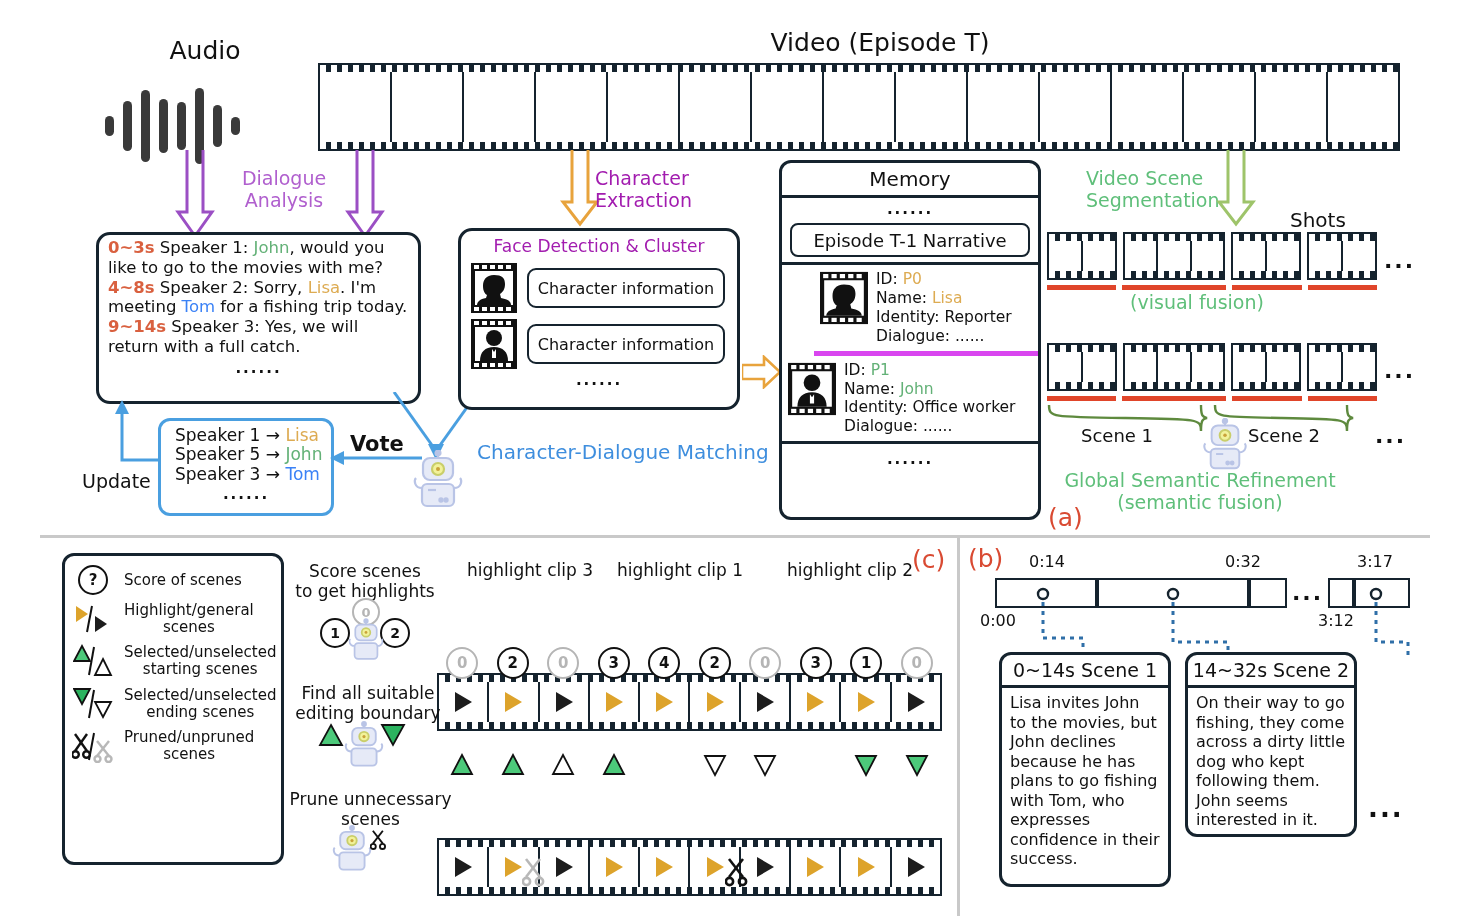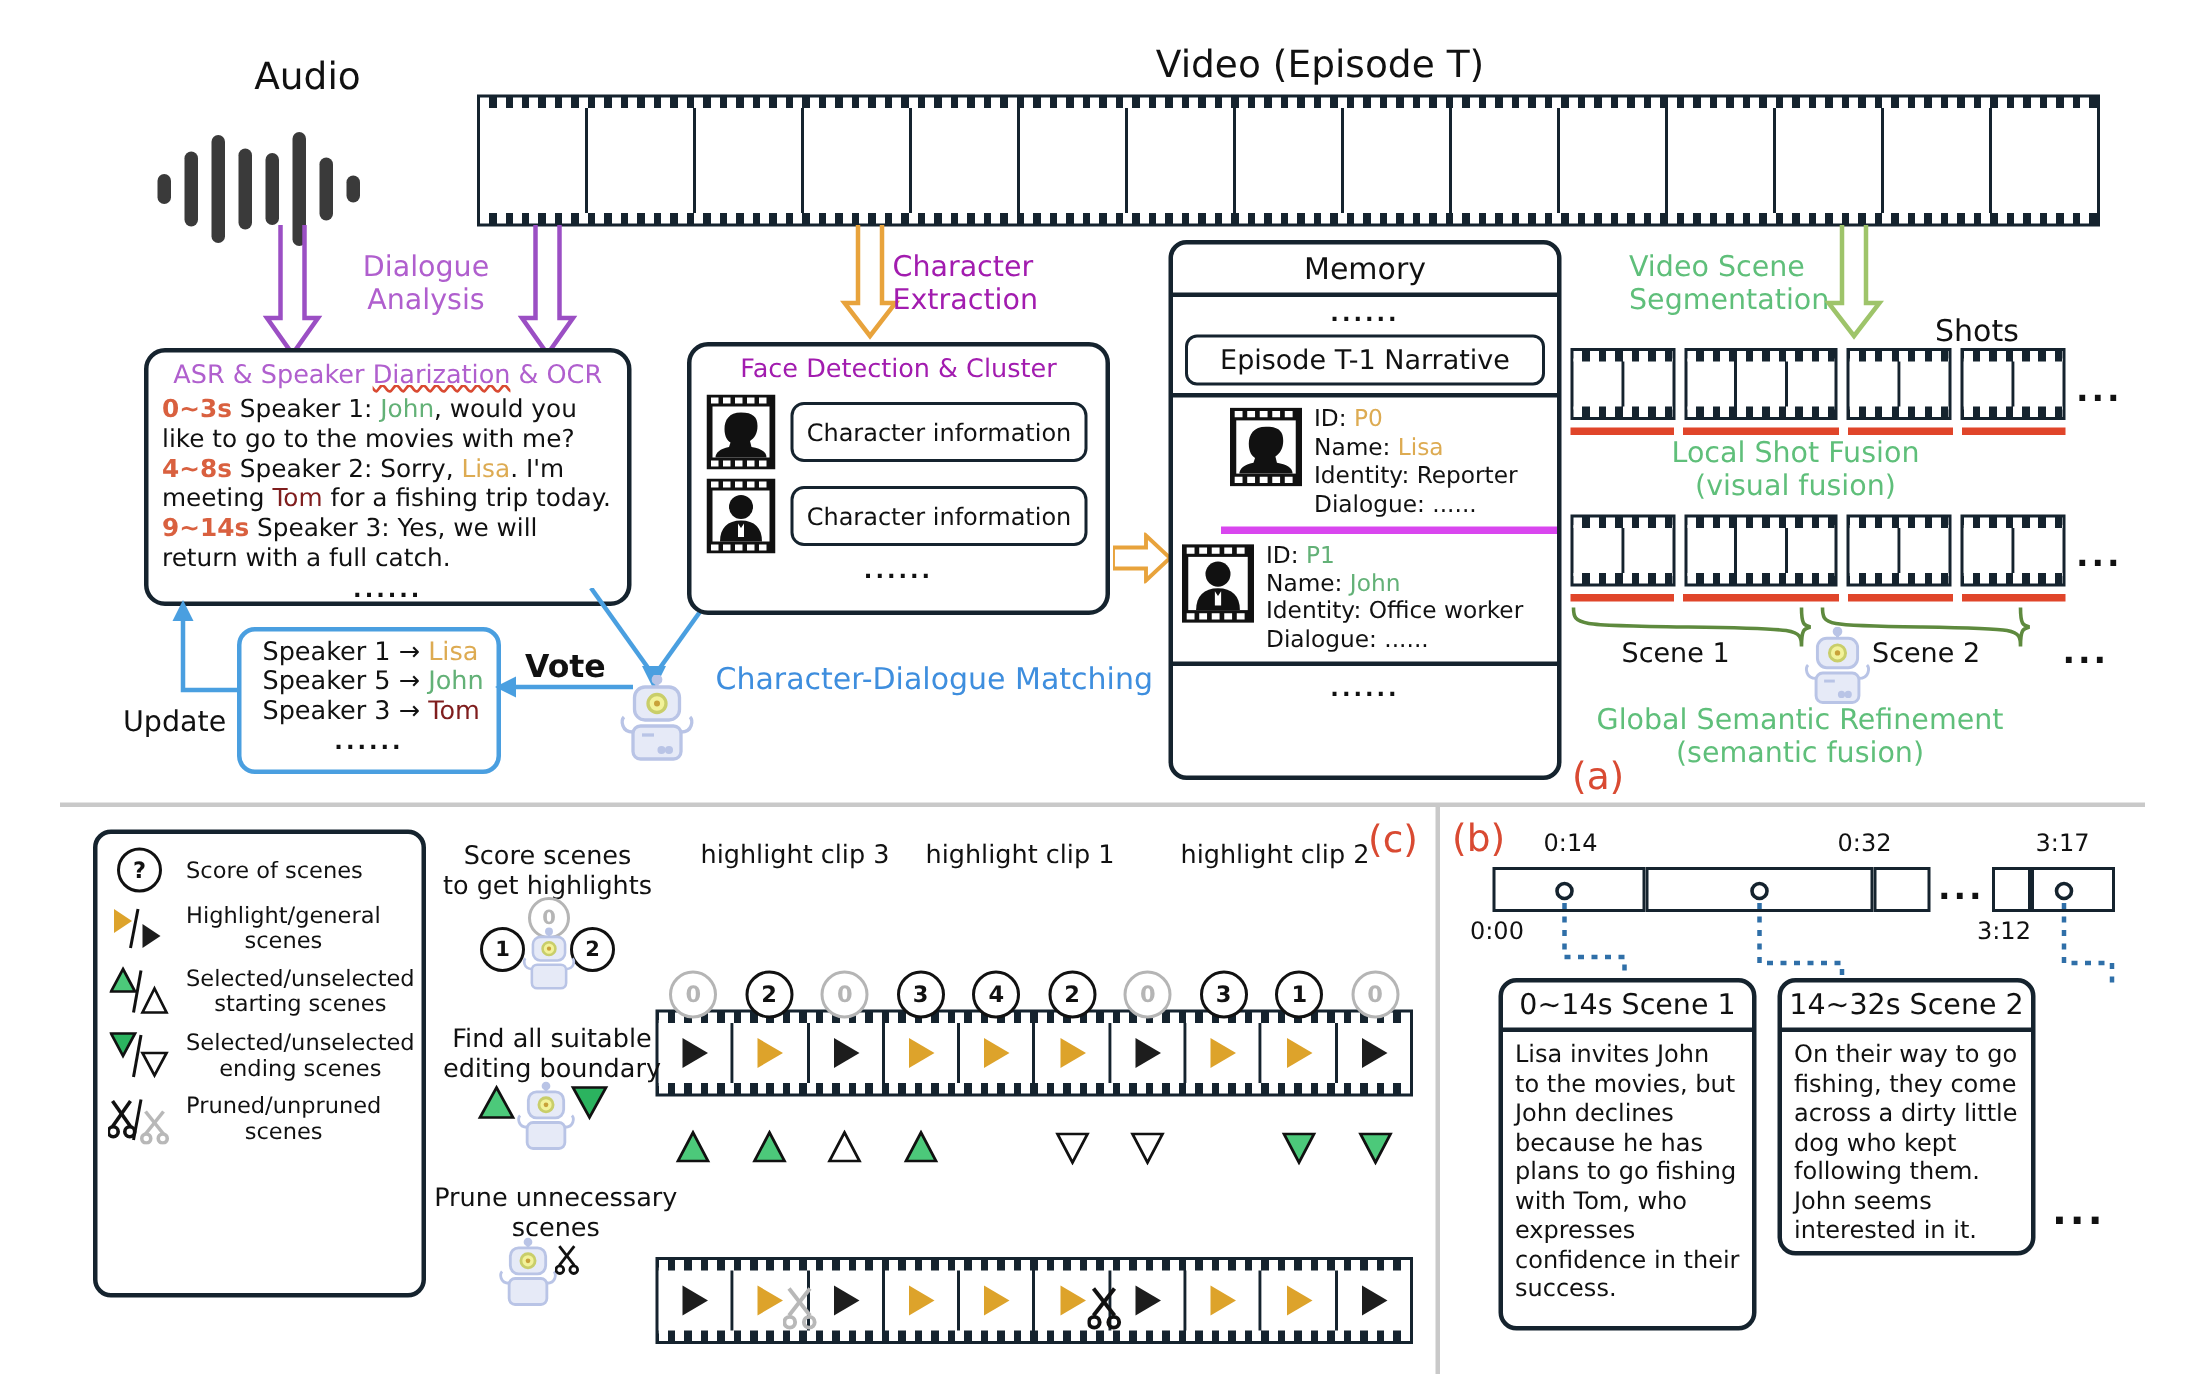--- a/index.html
+++ b/index.html
@@ -18,21 +18,21 @@
   .strip:before{top:2px;} .strip:after{bottom:2px;}
   .strip .fr{flex:1 1 0;background:#fff;height:100%;border-right:2px solid #15232e;
              display:flex;align-items:center;justify-content:center;}
   .strip .fr:last-child{border-right:none;}
   
   .wave{display:flex;align-items:center;gap:9px;height:80px;}
   .wave i{display:block;width:9px;border-radius:5px;background:#3a3a3a;}
   
   .c-purple{color:#b05fce;} .c-orange{color:#a21caf;} .c-green{color:#5fbf7a;}
   .c-blue{color:#3e8ede;} .c-red{color:#d94a32;} .c-time{color:#d9603f;}
-  .c-john{color:#63b177;} .c-lisa{color:#ddab52;} .c-tom{color:#7f1d1d;}
+  .c-john{color:#63b177;} .c-lisa{color:#ddab52;} .c-tom{color:#3b82f6;}
   .dots{letter-spacing:2px;font-weight:bold;}
   
   .lg-row{display:flex;align-items:center;gap:10px;margin-bottom:7px;}
   .lg-ico{width:42px;flex:0 0 42px;display:flex;align-items:center;justify-content:center;}
   .lg-txt{font-size:15px;line-height:1.12;}
   
   .score{width:28px;height:28px;border-radius:50%;border:2.5px solid #111;display:flex;
          align-items:center;justify-content:center;font-size:15px;font-weight:bold;background:#fff;}
   .score.dim{border-color:#b5b5b5;color:#b5b5b5;}
   .robot{display:block;}
@@ -79,23 +79,20 @@
 </svg>
 <svg class="abs" style="left:345px;top:150px;" width="40" height="90">
   <path d="M12 0 L12 62 L3 62 L20 86 L37 62 L28 62 L28 0" fill="none" stroke="#9b4fc4" stroke-width="3"></path>
 </svg>
 <div class="abs ctr c-purple" style="left:220px;top:168px;width:128px;font-size:19px;line-height:1.15;">
   <div>Dialogue</div>
   <div>Analysis</div>
 </div>
 
 <div class="abs card" style="left:96px;top:232px;width:325px;height:172px;">
-  <div class="ctr c-purple" style="margin-top:5px;font-size:17px;">
-    <span>ASR &amp; Speaker </span><span style="text-decoration:underline;text-decoration-style:wavy;text-decoration-color:#d94a32;">Diarization</span><span> &amp; OCR</span>
-  </div>
   <div style="margin:3px 9px 0 9px;font-size:16.5px;line-height:1.2;">
     <span class="c-time" style="font-weight:bold">0~3s</span><span> Speaker 1: </span><span class="c-john">John</span><span>, would you like</span>
     <span>to go to the movies with me?</span>
     <span class="c-time" style="font-weight:bold">4~8s</span><span> Speaker 2: Sorry, </span><span class="c-lisa">Lisa</span><span>. I'm</span>
     <span>meeting </span><span class="c-tom">Tom</span><span> for a fishing trip today.</span>
     <span class="c-time" style="font-weight:bold">9~14s</span><span> Speaker 3: Yes, we will return</span>
     <span>with a full catch.</span>
   </div>
   <div class="ctr dots" style="margin-top:2px;font-size:15px;">......</div>
 </div>
@@ -313,21 +310,20 @@
 </div>
 <div class="abs" style="left:1047px;top:285px;width:330px;height:5px;display:flex;gap:6px;">
   <div style="flex:2 1 0;background:#e0452a;height:100%;"></div>
   <div style="flex:3 1 0;background:#e0452a;height:100%;"></div>
   <div style="flex:2 1 0;background:#e0452a;height:100%;"></div>
   <div style="flex:2 1 0;background:#e0452a;height:100%;"></div>
 </div>
 <div class="abs dots" style="left:1384px;top:248px;font-size:22px;">...</div>
 
 <div class="abs ctr c-green" style="left:1047px;top:292px;width:300px;font-size:19px;line-height:1.15;">
-  <div>Local Shot Fusion</div>
   <div>(visual fusion)</div>
 </div>
 
 <div class="abs" style="left:1047px;top:343px;width:330px;height:48px;display:flex;gap:6px;">
   <div class="strip" style="flex:2 1 0;height:100%;">
       <div class="fr"></div>
       <div class="fr"></div>
     </div>
   <div class="strip" style="flex:3 1 0;height:100%;">
       <div class="fr"></div>

